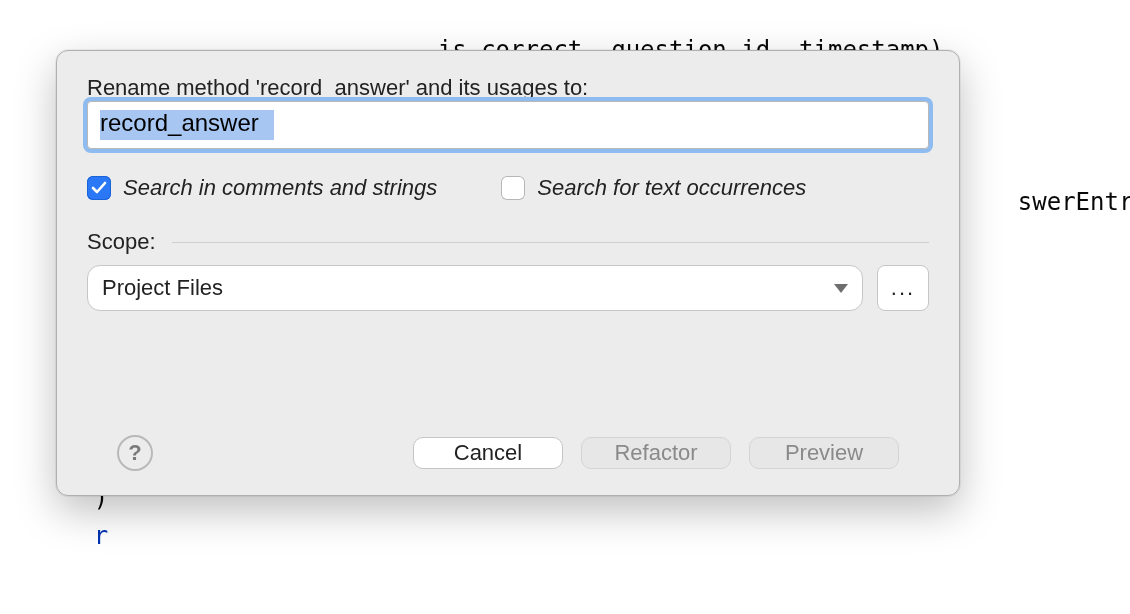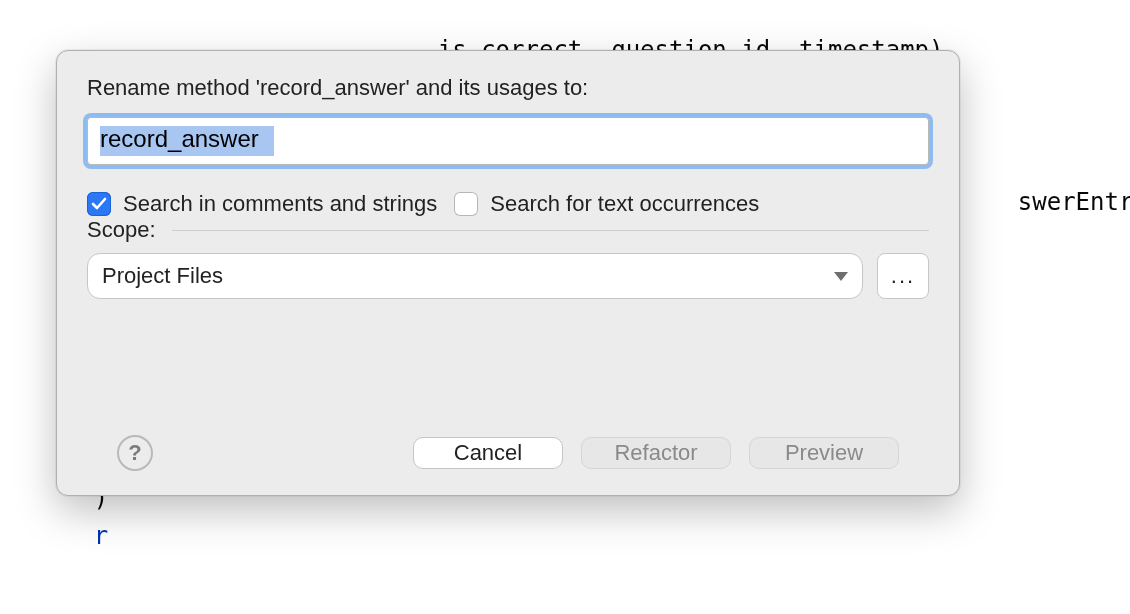--- a/index.html
+++ b/index.html
@@ -78,21 +78,21 @@
 
   .dialog-body {
     flex: 1;
     padding: 24px 30px 0 30px;
     font-size: 22px;
     color: #222;
     display: flex;
     flex-direction: column;
   }
 
-  .prompt-label { margin-bottom: 16px; }
+  .prompt-label { }
 
   .name-input-wrap {
     position: relative;
     margin-bottom: 26px;
   }
   .name-input {
     width: 100%;
     height: 48px;
     border: 1px solid #b8b8b8;
     border-radius: 4px;
@@ -121,22 +121,24 @@
     top: 8px;
     font-size: 24px;
     z-index: 2;
     pointer-events: none;
     color: #000;
     font-family: inherit;
   }
 
   .check-row {
     display: flex;
-    gap: 17px;
-    align-items: center;
+    gap: 64px;
+    align-items: center;
+    margin-bottom: 28px;
+    font-style: italic;
   }
   .check {
     display: flex;
     align-items: center;
     gap: 12px;
   }
   .cb {
     width: 24px; height: 24px;
     border-radius: 6px;
     display: inline-flex;

